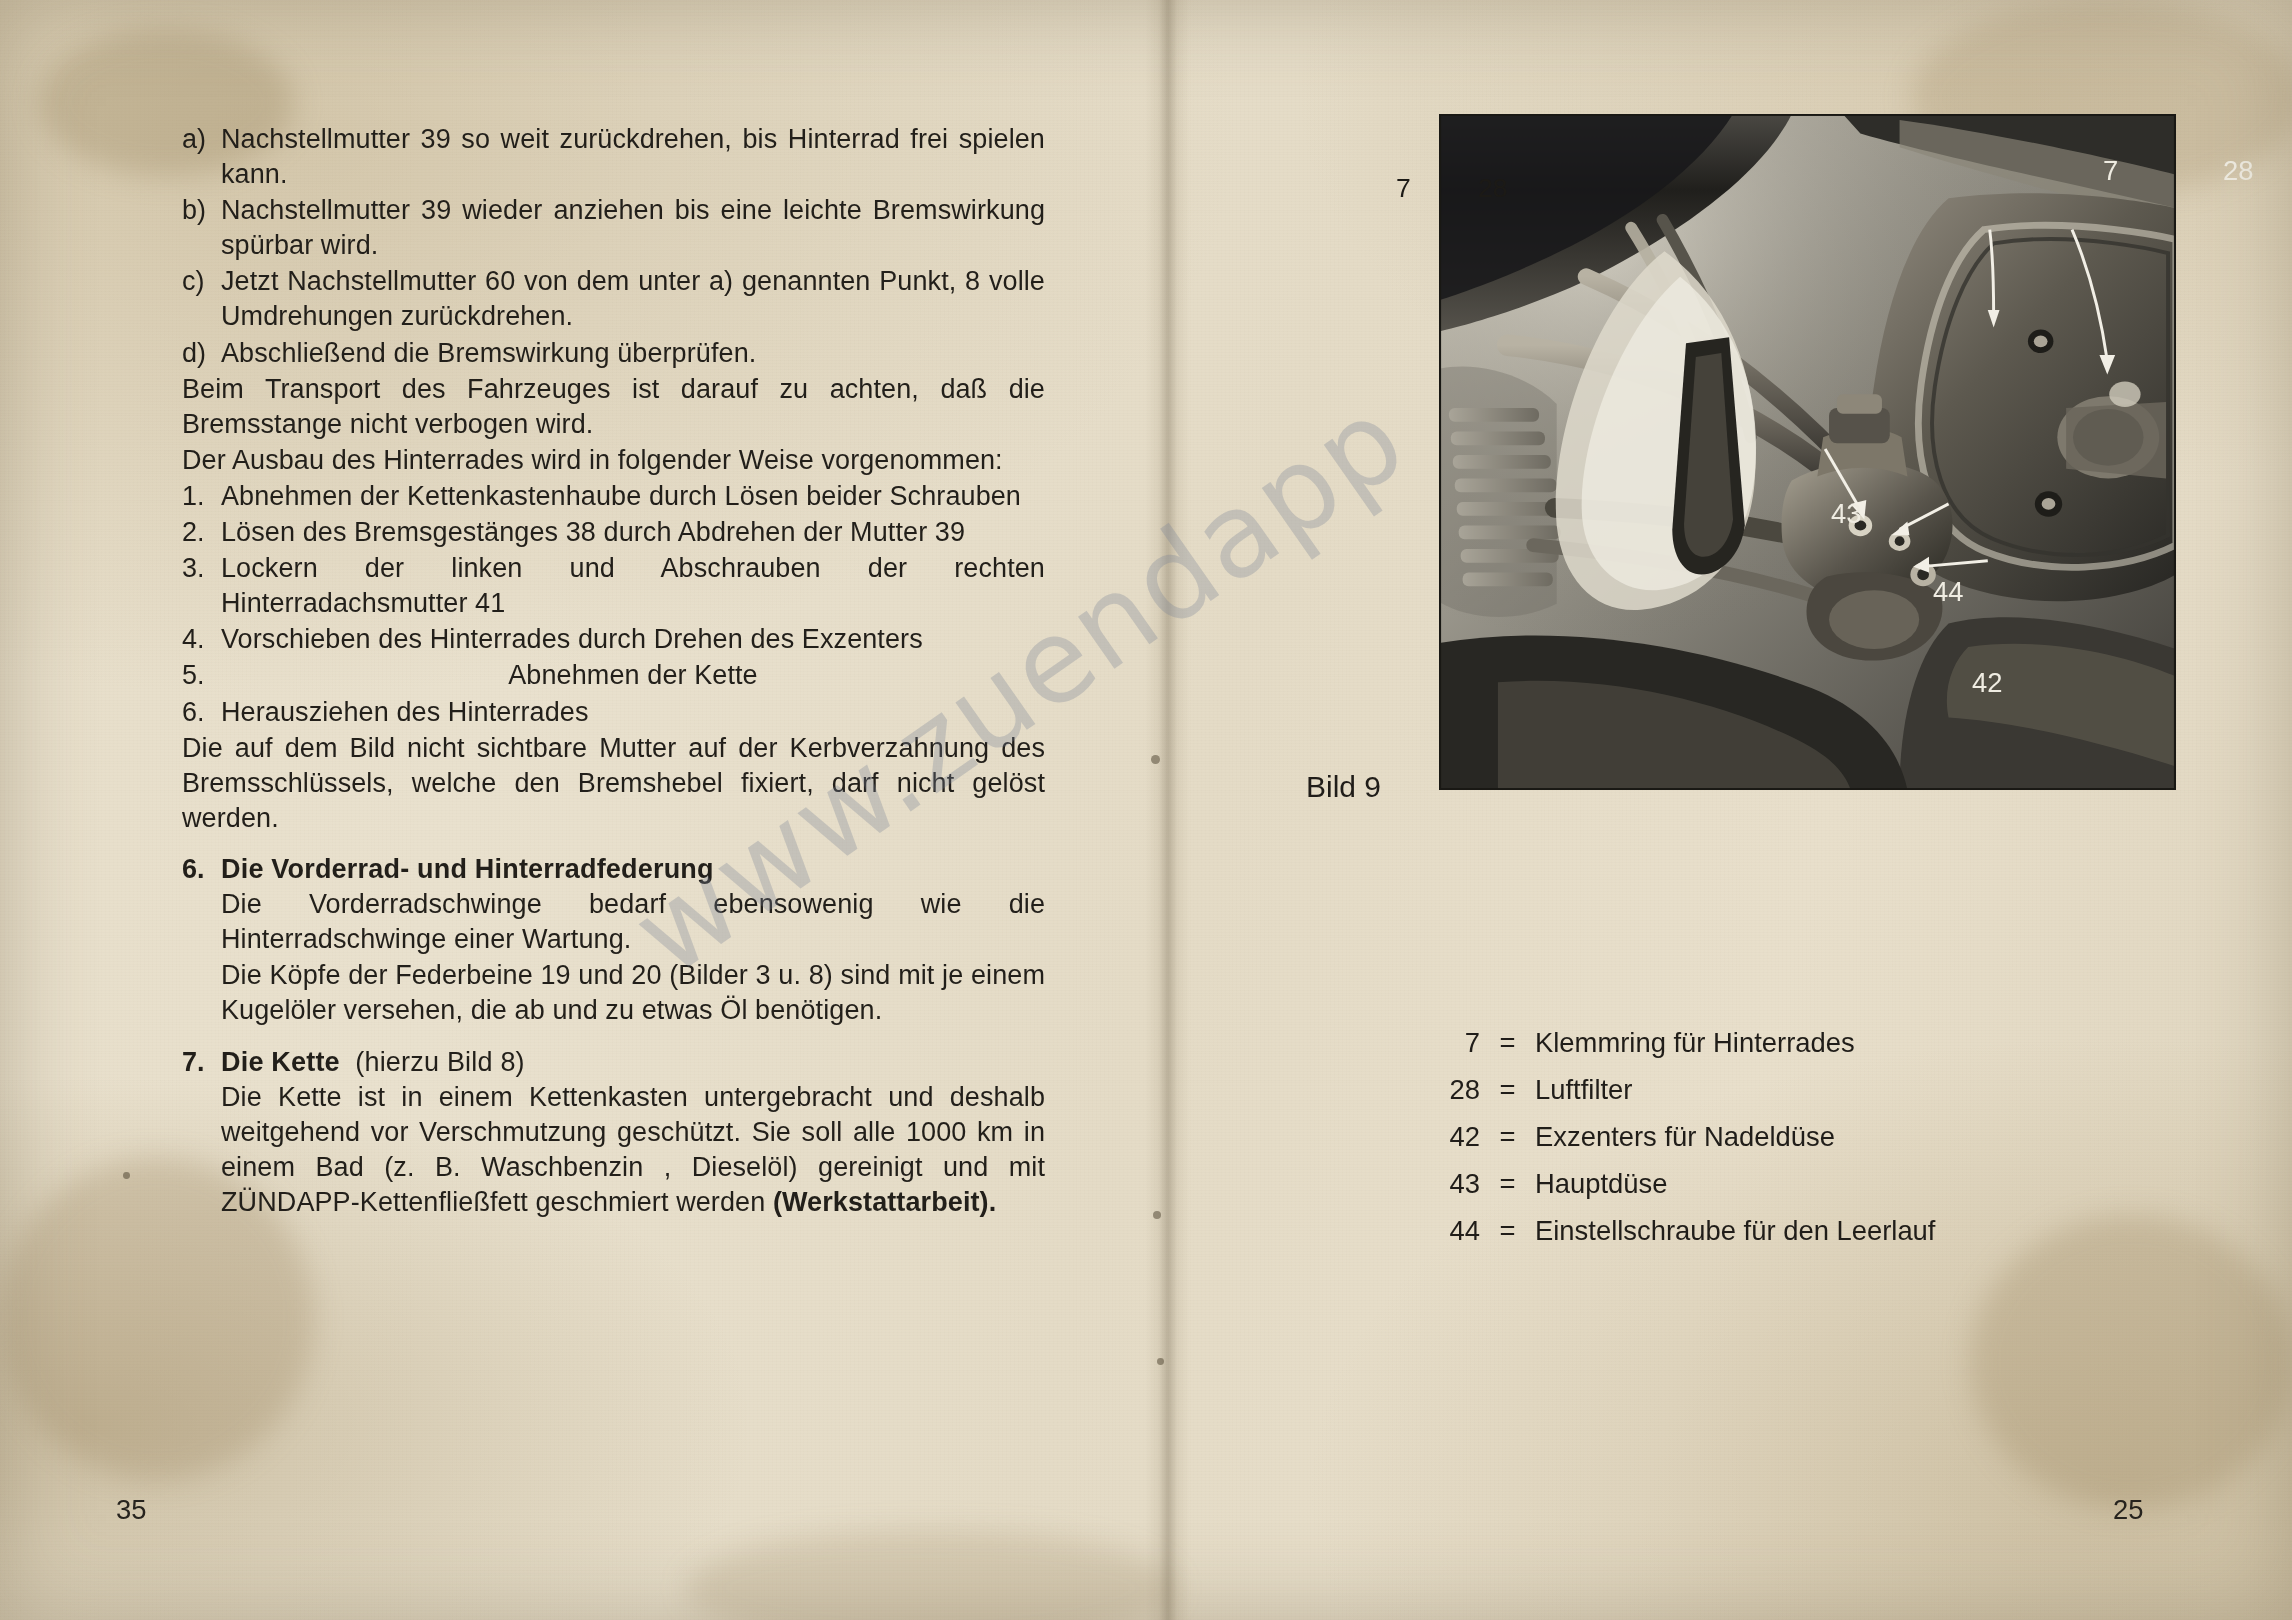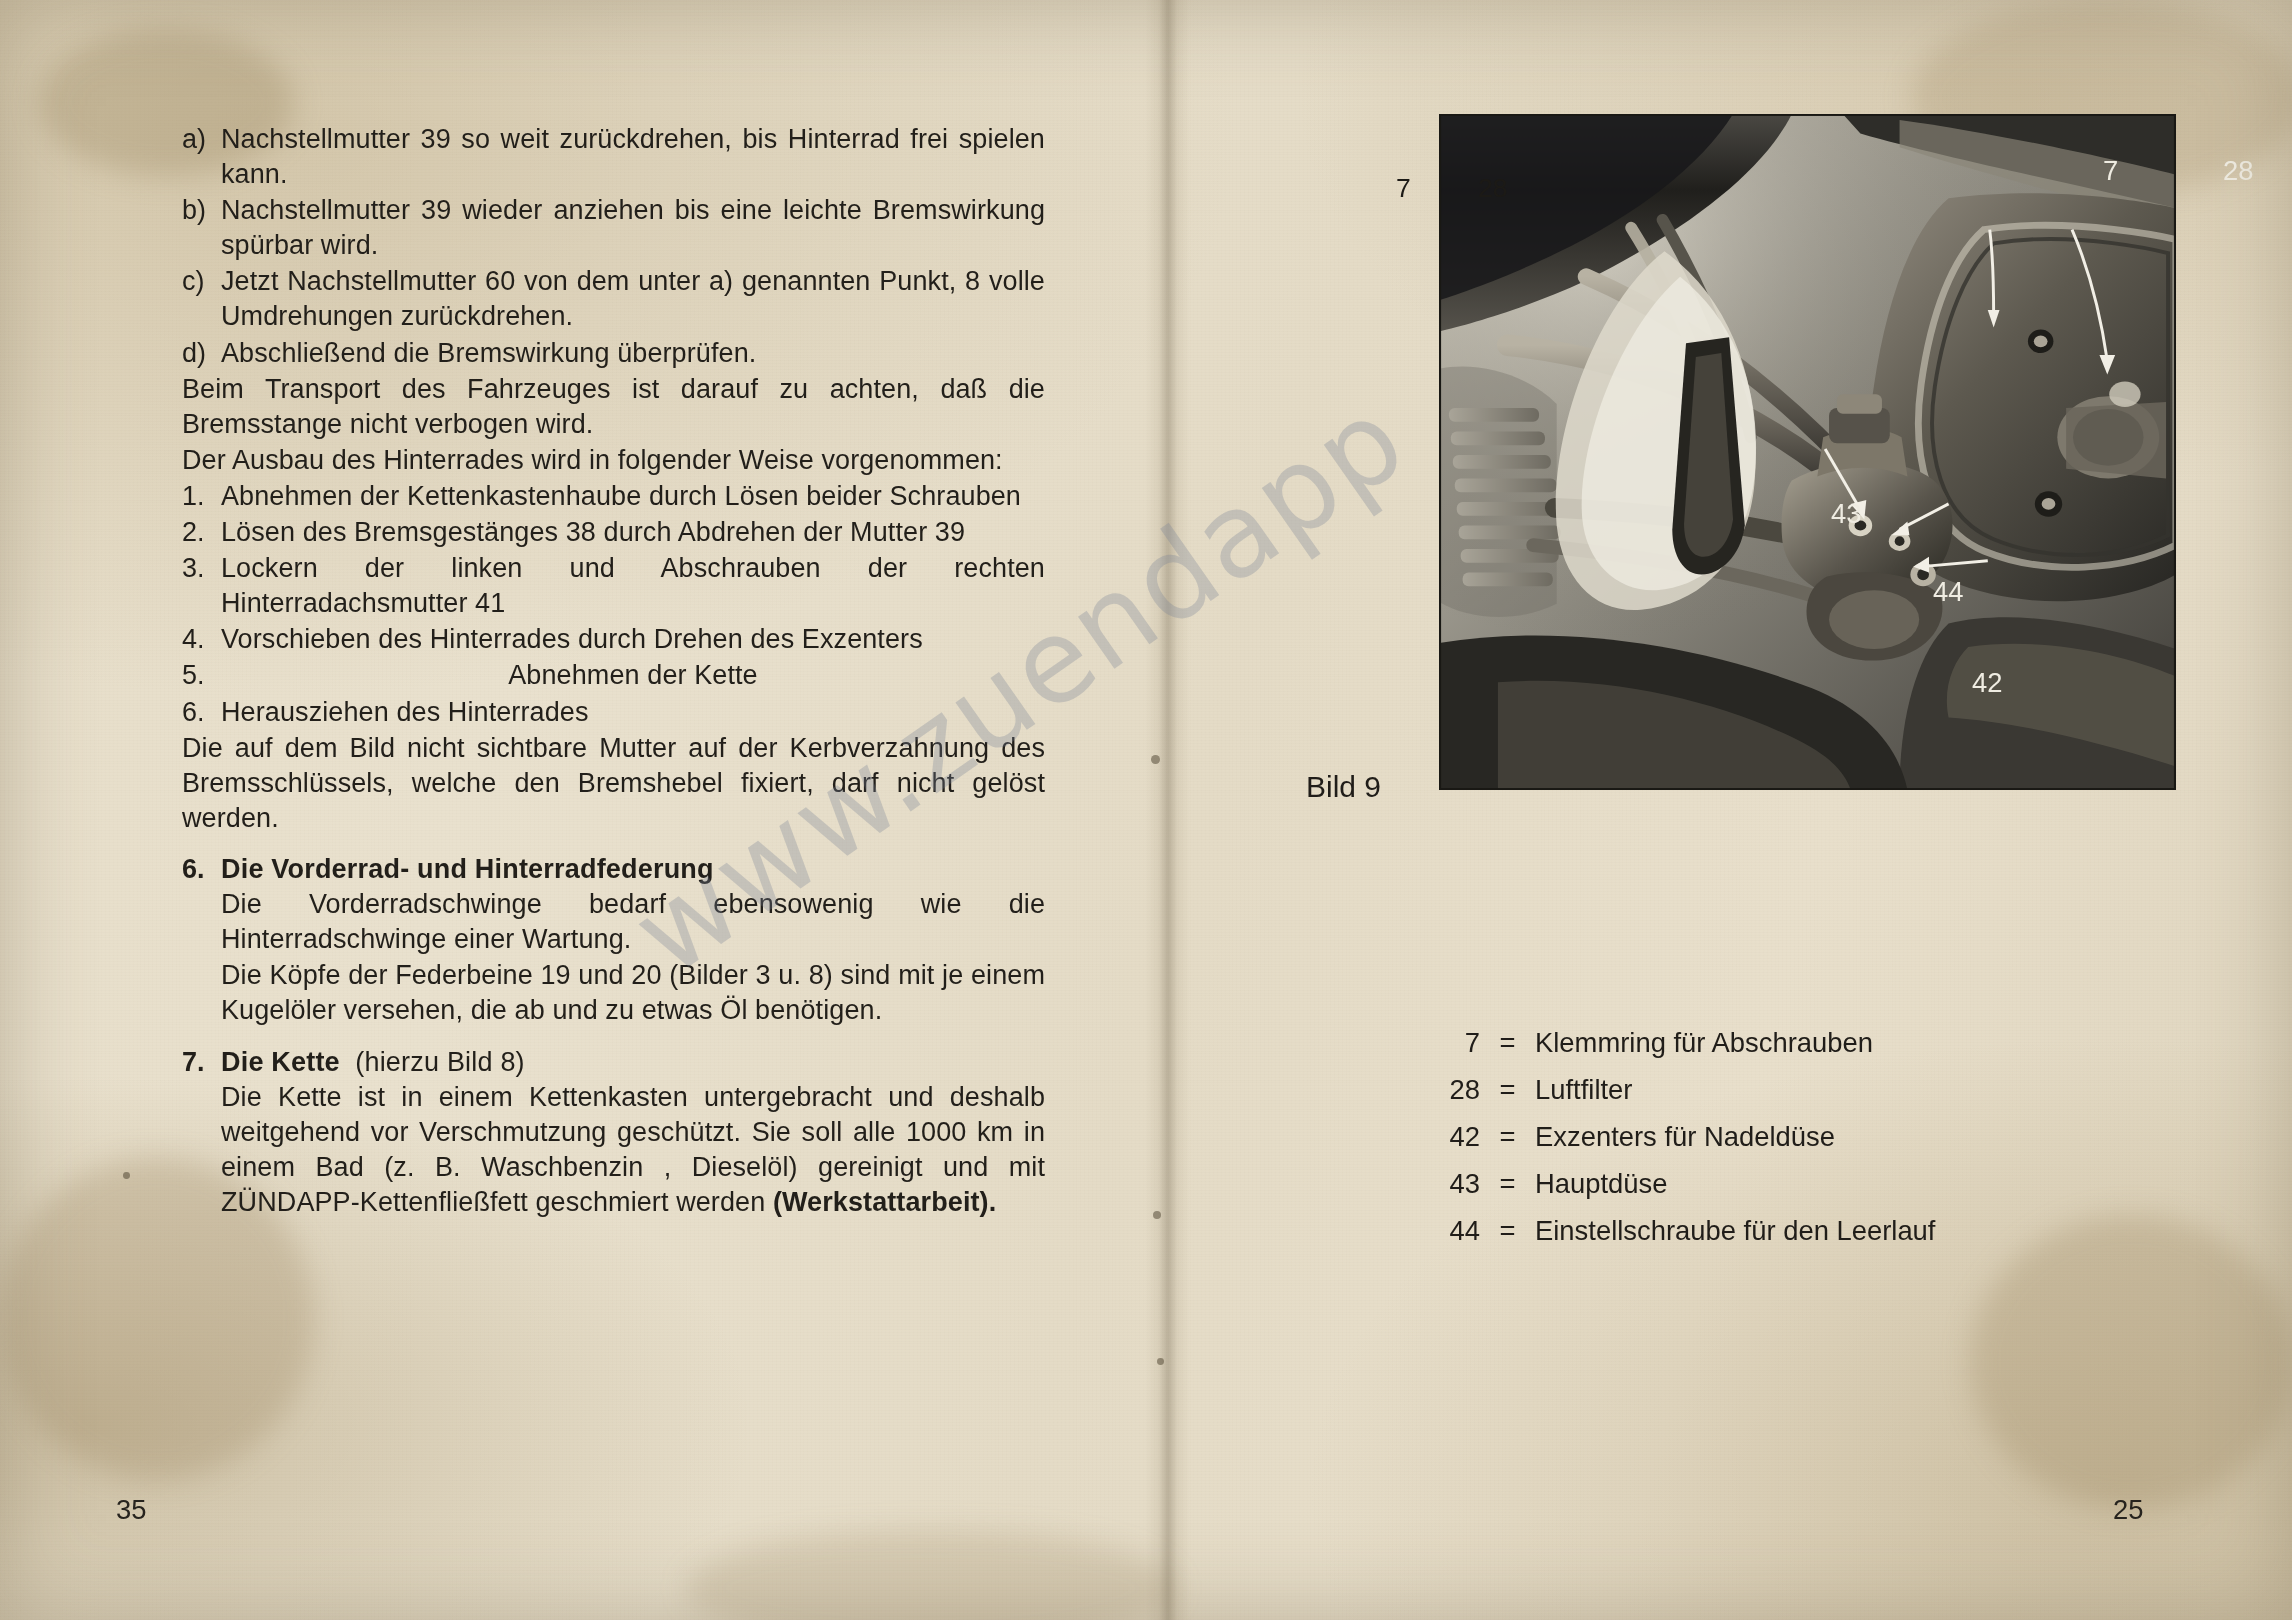--- a/index.html
+++ b/index.html
@@ -427,21 +427,21 @@
   <div style="position:absolute; left:1831px; top:498px; font-size:27.4px; color:#efece2;">43</div>
   <div style="position:absolute; left:1933px; top:576px; font-size:27.4px; color:#efece2;">44</div>
   <div style="position:absolute; left:1972px; top:667px; font-size:27.4px; color:#efece2;">42</div>
 
   <div class="bild-label">Bild 9</div>
 
   <div class="legend">
     <div class="legend-row">
       <span class="legend-num">7</span>
       <span class="legend-eq">=</span>
-      <span class="legend-text">Klemmring für Abschrauben</span>
+      <span class="legend-text">Klemmring für Hinterrades</span>
     </div>
     <div class="legend-row">
       <span class="legend-num">28</span>
       <span class="legend-eq">=</span>
       <span class="legend-text">Luftfilter</span>
     </div>
     <div class="legend-row">
       <span class="legend-num">42</span>
       <span class="legend-eq">=</span>
       <span class="legend-text">Exzenters für Nadeldüse</span>

